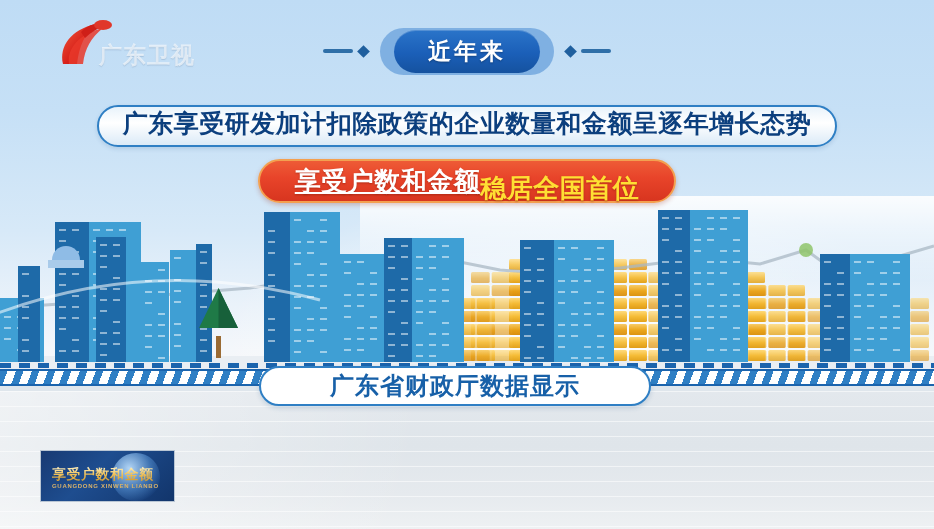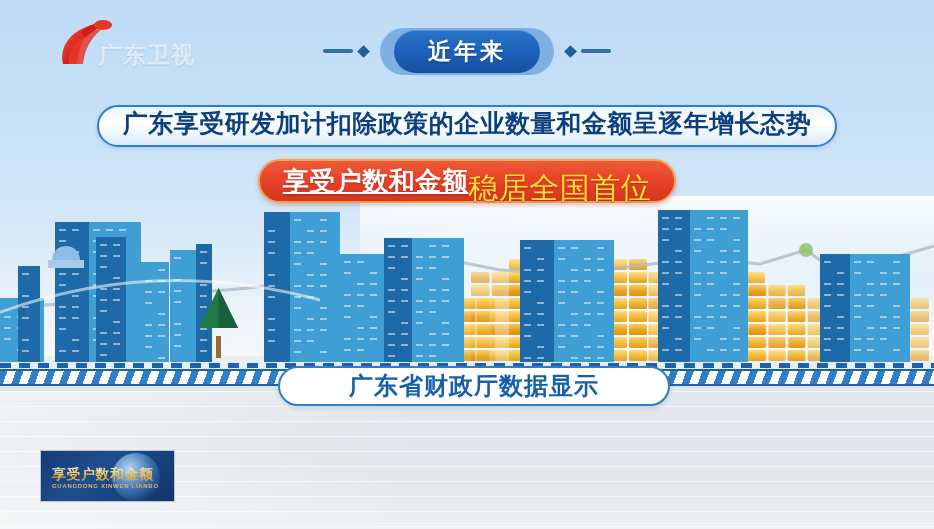--- a/index.html
+++ b/index.html
@@ -72,21 +72,21 @@
   .redbar {
     position:absolute; left:258px; top:159px; width:418px; height:44px;
     border-radius:22px;
     background:linear-gradient(180deg,#ee5b36 0%, #e8442a 42%, #d8351f 100%);
     border:2px solid #f3a050;
     display:flex; align-items:center; justify-content:center;
     box-shadow:0 2px 5px rgba(150,40,20,.28);
   }
   .redbar .w { font-size:26px; font-weight:bold; color:#ffffff; letter-spacing:.5px;
     text-shadow:0 1px 2px rgba(120,20,0,.45);text-decoration:underline; }
-  .redbar .y { font-size:30px; font-weight:normal; color:#ffdf33; letter-spacing:.5px;
+  .redbar .y { font-size:26px; font-weight:bold; color:#ffdf33; letter-spacing:.5px;
     text-shadow:0 1px 2px rgba(120,20,0,.45);margin-top:14px; }
 
   
   .scene { position:absolute; left:0; top:196px; width:934px; height:176px; }
 
   
   .road { position:absolute; left:0; top:363px; width:934px; height:28px; }
   .road-dash {
     position:absolute; left:0; top:0; width:934px; height:5px;
     background:repeating-linear-gradient(90deg,#1b64ad 0 11px, transparent 11px 19px);
@@ -95,21 +95,21 @@
     position:absolute; left:0; top:6px; width:934px; height:17px;
     background:repeating-linear-gradient(110deg,#2f7fc4 0 7px,#ffffff 7px 15px);
     border-top:2px solid #1b64ad; border-bottom:2px solid #1b64ad;
   }
   .road-base {
     position:absolute; left:0; top:23px; width:934px; height:5px; background:#dfe6ec;
   }
 
   
   .botpill {
-    position:absolute; left:278px; top:366px; width:392px; height:40px;
+    position:absolute; left:259px; top:366px; width:392px; height:40px;
     border:2px solid #2f7fc4; border-radius:20px; background:#ffffff;
     display:flex; align-items:center; justify-content:center;
     box-shadow:0 2px 5px rgba(40,90,140,.2); z-index:6;
   }
   .botpill span { font-size:24px; font-weight:bold; color:#1760a8; letter-spacing:1px; white-space:nowrap; }
 
   
   .lower {
     position:absolute; left:0; top:391px; width:934px; height:138px;
     background:linear-gradient(180deg,#e3e8ed 0%, #dfe5ea 40%, #e6eaee 75%, #eef1f3 100%);

